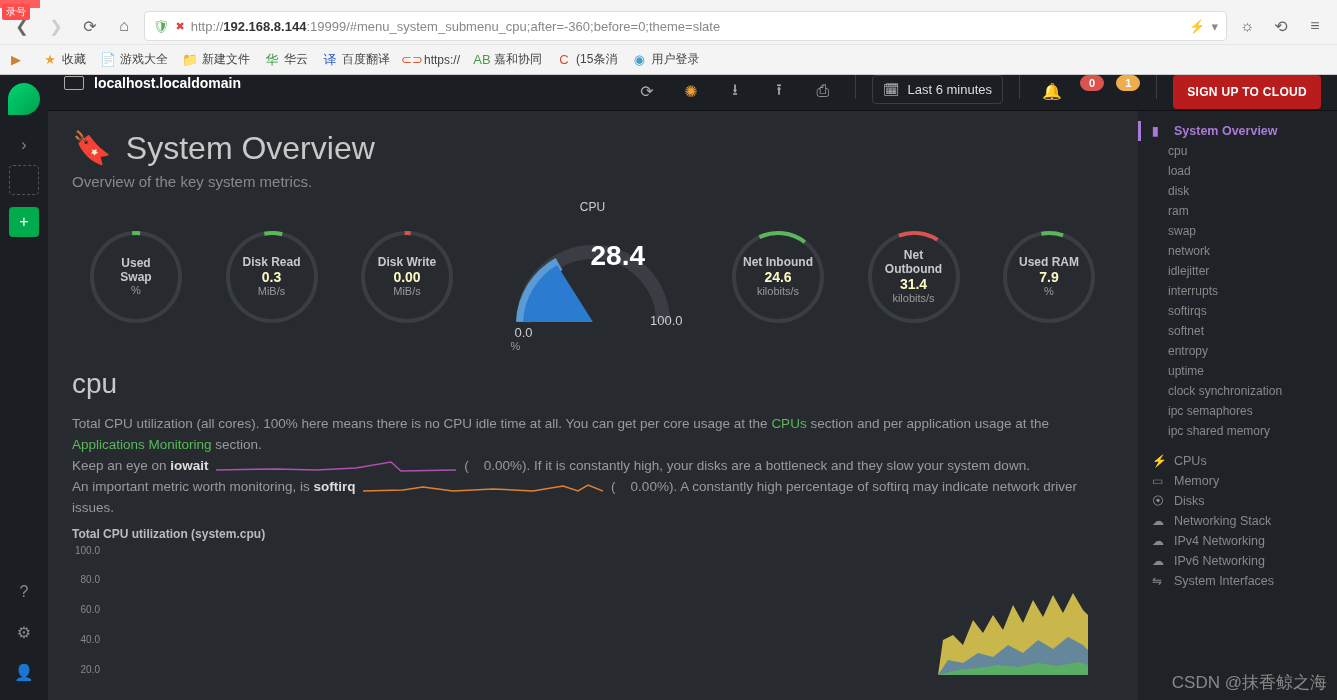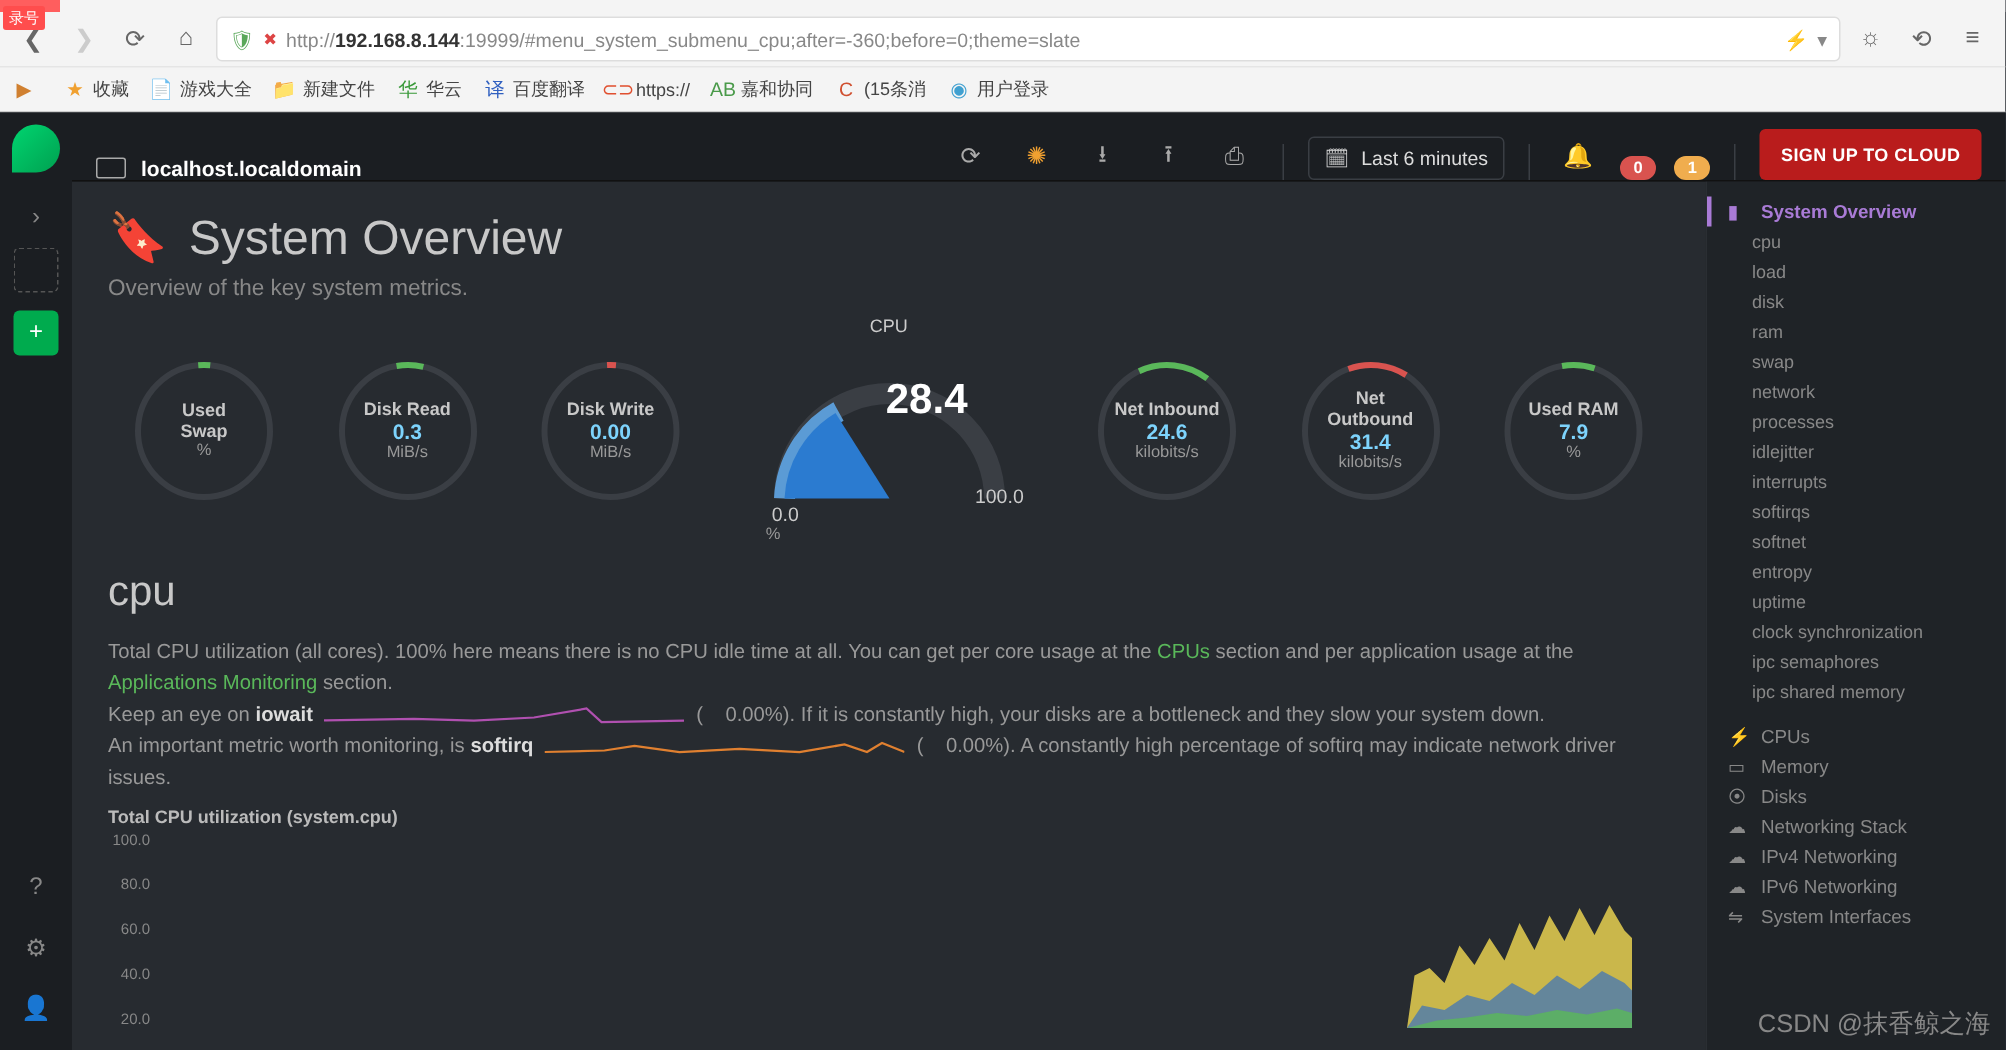--- a/index.html
+++ b/index.html
@@ -23,21 +23,21 @@
 
 .app { display: flex; height: 625px; background: #272b30; }
 .sidebar-left { width: 48px; background: #1b1e22; display: flex; flex-direction: column; align-items: center; padding-top: 8px; gap: 4px; }
 .logo { width: 32px; height: 32px; background: linear-gradient(135deg, #00d570, #00a050); border-radius: 50% 50% 50% 0; margin-bottom: 10px; }
 .sb-btn { width: 36px; height: 32px; display: flex; align-items: center; justify-content: center; color: #888; cursor: pointer; border-radius: 4px; }
 .sb-add { background: #00ab4e; color: #fff; width: 30px; height: 30px; border-radius: 4px; margin-top: 8px; }
 .sb-dashed { border: 1px dashed #555; width: 30px; height: 30px; border-radius: 4px; }
 .sb-bottom { margin-top: auto; display: flex; flex-direction: column; gap: 8px; padding-bottom: 12px; }
 
 .main { flex: 1; display: flex; flex-direction: column; }
-.topbar { height: 46px; background: #1b1e22; display: flex; align-items: flex-end; padding: 0 16px; gap: 12px; border-bottom: 1px solid #111; }
+.topbar { height: 36px; background: #1b1e22; display: flex; align-items: flex-start; padding: 0 16px; gap: 12px; border-bottom: 1px solid #111; }
 .host { display: flex; align-items: center; gap: 10px; color: #fff; font-size: 14px; font-weight: 600; }
 .host-ico { width: 20px; height: 14px; border: 1.5px solid #aaa; border-radius: 2px; }
 .topbar-spacer { flex: 1; }
 .tb-btn { width: 32px; height: 32px; display: flex; align-items: center; justify-content: center; color: #aaa; cursor: pointer; border-radius: 4px; }
 .tb-btn.orange { color: #f0a030; }
 .tb-sep { width: 1px; height: 24px; background: #3a3e44; margin: 0 4px; }
 .time-range { display: flex; align-items: center; gap: 8px; color: #ddd; font-size: 13px; padding: 6px 10px; border: 1px solid #3a3e44; border-radius: 4px; cursor: pointer; }
 .badge { border-radius: 10px; padding: 1px 8px; font-size: 11px; font-weight: 700; border: 1px solid; }
 .badge.red { background: #d9534f; color: #fff; border-color: #d9534f; }
 .badge.yellow { background: #f0ad4e; color: #fff; border-color: #f0ad4e; }
@@ -46,21 +46,21 @@
 .content-wrap { flex: 1; display: flex; overflow: hidden; }
 .content { flex: 1; padding: 18px 24px; overflow-y: auto; }
 .page-title { display: flex; align-items: center; gap: 14px; font-size: 32px; font-weight: 300; color: #c8c8c8; }
 .bookmark-ico { color: #666; }
 .subtitle { color: #888; font-size: 15px; margin-top: 6px; }
 
 .gauges { display: flex; justify-content: space-between; align-items: center; margin-top: 16px; padding: 0 4px; }
 .gauge { position: relative; width: 120px; height: 120px; display: flex; flex-direction: column; align-items: center; justify-content: center; }
 .gauge svg { position: absolute; top: 6px; }
 .gauge-label { font-size: 12px; font-weight: 700; color: #c8c8c8; text-align: center; }
-.gauge-val { font-size: 14px; font-weight: 600; color: #7dd3fc; }
+.gauge-val { font-size: 14px; font-weight: 600; color: #fef9c3; }
 .gauge-unit { font-size: 11px; color: #999; }
 .gauge-big { width: 220px; height: 140px; }
 .gauge-big .cpu-label { position: absolute; top: -6px; font-size: 12px; color: #ccc; }
 .gauge-big .cpu-val { position: absolute; top: 34px; left: 108px; font-size: 28px; font-weight: 700; color: #fff; }
 .gauge-big .min { position: absolute; bottom: 6px; left: 32px; font-size: 13px; color: #ccc; }
 .gauge-big .max { position: absolute; bottom: 18px; right: 20px; font-size: 13px; color: #ccc; }
 .gauge-big .pct { position: absolute; bottom: -6px; left: 28px; font-size: 11px; color: #999; }
 
 .section-head { font-size: 28px; font-weight: 300; color: #c8c8c8; margin-top: 22px; }
 .section-desc { font-size: 13.5px; color: #999; margin-top: 14px; line-height: 1.55; max-width: 1010px; }
@@ -317,23 +317,20 @@
             <div class="toc-item lvl2">
               <span>ram</span>
             </div>
             <div class="toc-item lvl2">
               <span>swap</span>
             </div>
             <div class="toc-item lvl2">
               <span>network</span>
             </div>
             <div class="toc-item lvl2">
-              <span>processes</span>
-            </div>
-            <div class="toc-item lvl2">
               <span>idlejitter</span>
             </div>
             <div class="toc-item lvl2">
               <span>interrupts</span>
             </div>
             <div class="toc-item lvl2">
               <span>softirqs</span>
             </div>
             <div class="toc-item lvl2">
               <span>softnet</span>

